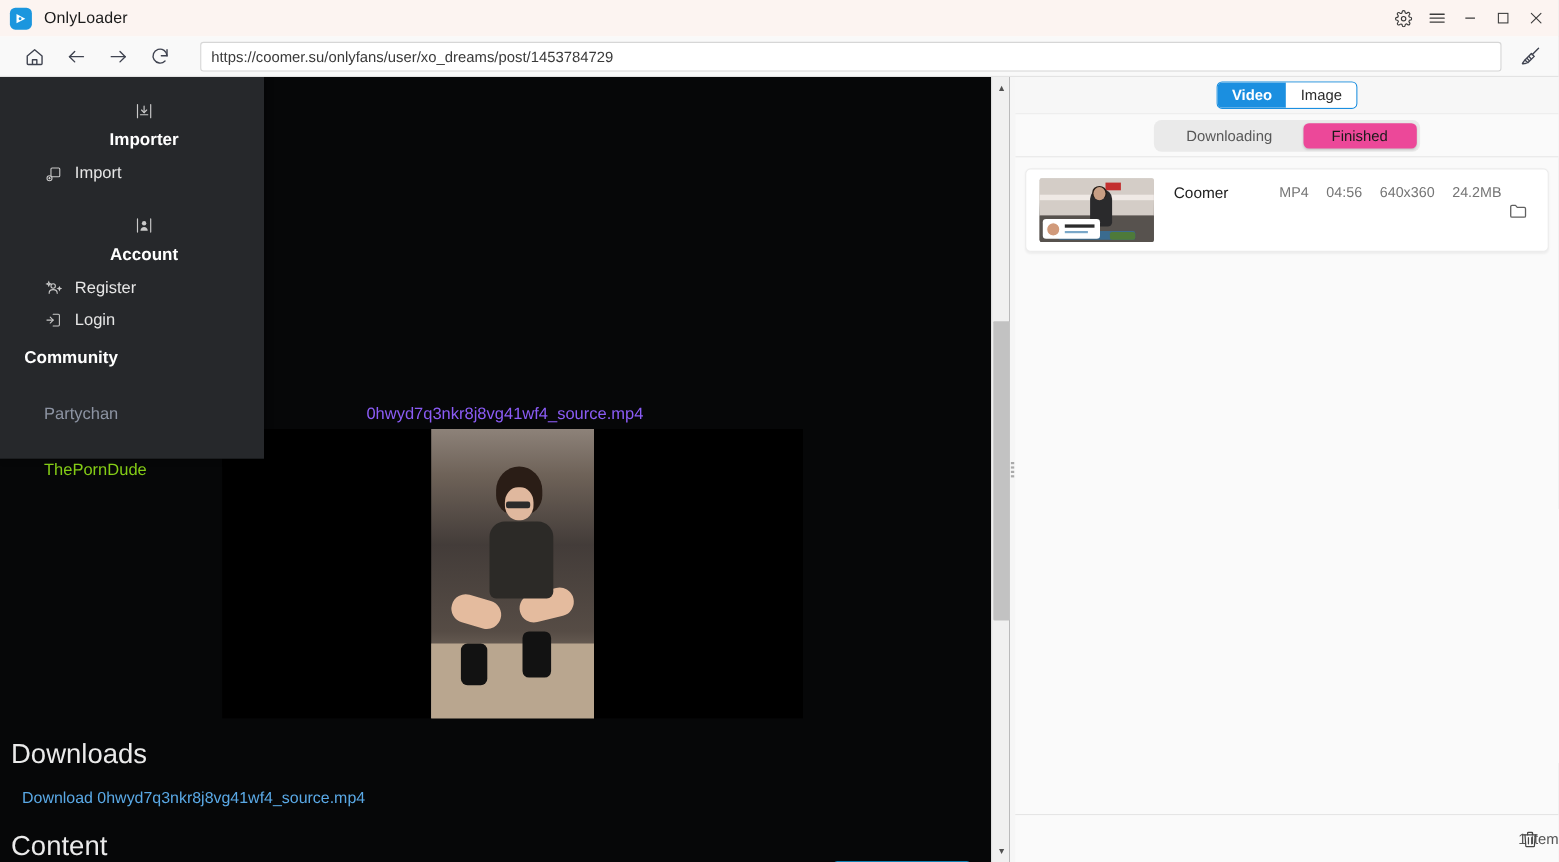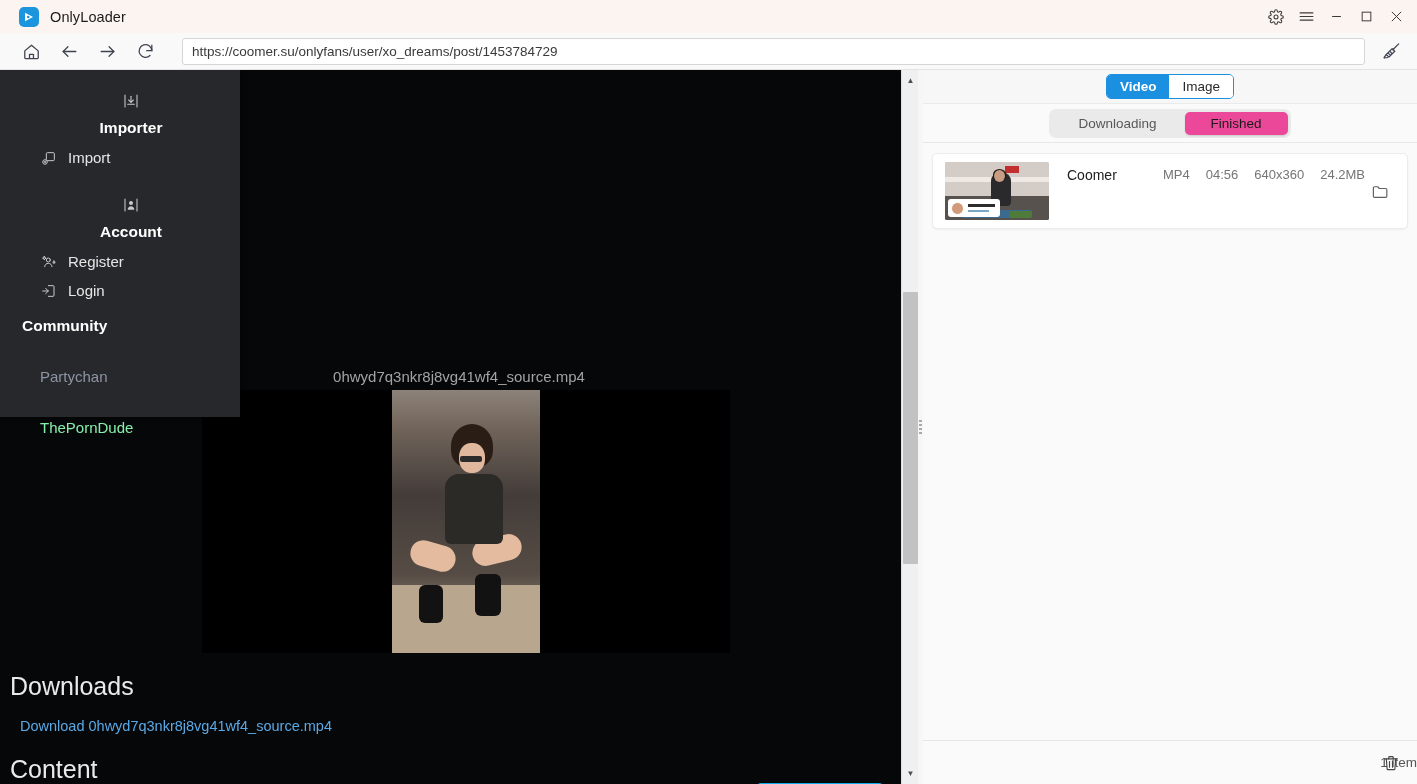--- a/index.html
+++ b/index.html
@@ -7,21 +7,21 @@
     width: 1417px; height: 784px;
     font-family: "Liberation Sans", sans-serif;
     overflow: hidden;
     background: #fff;
   }
   .app { position: relative; width: 1417px; height: 784px; display: flex; flex-direction: column; }
 
   
   .titlebar {
     height: 33px; background: #fcf4f1; display: flex; align-items: center;
-    flex: 0 0 33px; position: relative; z-index: 40; padding-left: 10px;
+    flex: 0 0 33px; position: relative; z-index: 40;
   }
   .app-logo {
     width: 20px; height: 20px; margin-left: 9px; border-radius: 5px;
     background: #1b96de; display: flex; align-items: center; justify-content: center;
   }
   .app-title { margin-left: 11px; font-size: 14.5px; color: #1b1b1b; letter-spacing: .1px; }
   .tb-spacer { flex: 1; }
   .tb-btn {
     width: 30px; height: 30px; display: flex; align-items: center; justify-content: center;
     color: #3b3b3b; cursor: default;
@@ -46,21 +46,21 @@
   .broom { width: 34px; height: 30px; display: flex; align-items: center; justify-content: center;
     color: #3f4350; margin-right: 8px; }
 
   
   .body { flex: 1; display: flex; position: relative; min-height: 0; }
 
   
   .webpane { width: 918px; position: relative; background: #060708; overflow: hidden; flex: 0 0 918px; }
   .page-title-file {
     position: absolute; top: 298px; left: 0; width: 918px; text-align: center;
-    font-size: 15px; color: #a3a3a3;
+    font-size: 15px; color: #8b5cf6;
   }
   .video-box {
     position: absolute; left: 202px; top: 320px; width: 528px; height: 263px; background: #000;
   }
   .video-inner {
     position: absolute; left: 190px; top: 0; width: 148px; height: 263px;
     background: linear-gradient(#8d8279 0%, #6e6258 16%, #433c39 40%, #564c45 70%, #b4a491 100%);
   }
   .vi-hair { position:absolute; left:40%; top:13%; width:42px; height:44px; border-radius:50% 50% 40% 40%;
     background:#2a1d16; }
@@ -187,21 +187,21 @@
     display: flex; align-items: center; gap: 10px; padding: 6px 0 6px 22px;
     color: #fff; font-weight: bold; font-size: 15.5px; flex-direction: column;
   }
   .sb-item {
     display: flex; align-items: center; gap: 11px; padding: 6px 0 6px 40px; color: #e6e6e6;
     cursor: pointer;
   }
   .sb-link { padding: 7px 0 7px 40px; cursor: pointer; margin-top: 20px; }
   .sb-link.muted { color: #8d94a3; }
   .sb-link.blue { color: #2b6fe0; }
-  .sb-link.orange { color: #86efac; }
+  .sb-link.orange { color: #84cc16; }
   .sb-head-plain { padding: 6px 0 6px 22px; color: #fff; font-weight: bold; font-size: 15.5px; }
   .sb-ico { width: 17px; height: 17px; display: flex; align-items: center; justify-content: center; color: #c9c9c9; }
 </style>
 </head>
 <body>
 
 <div class="app">
 
   <div class="titlebar">
     <div class="app-logo">

